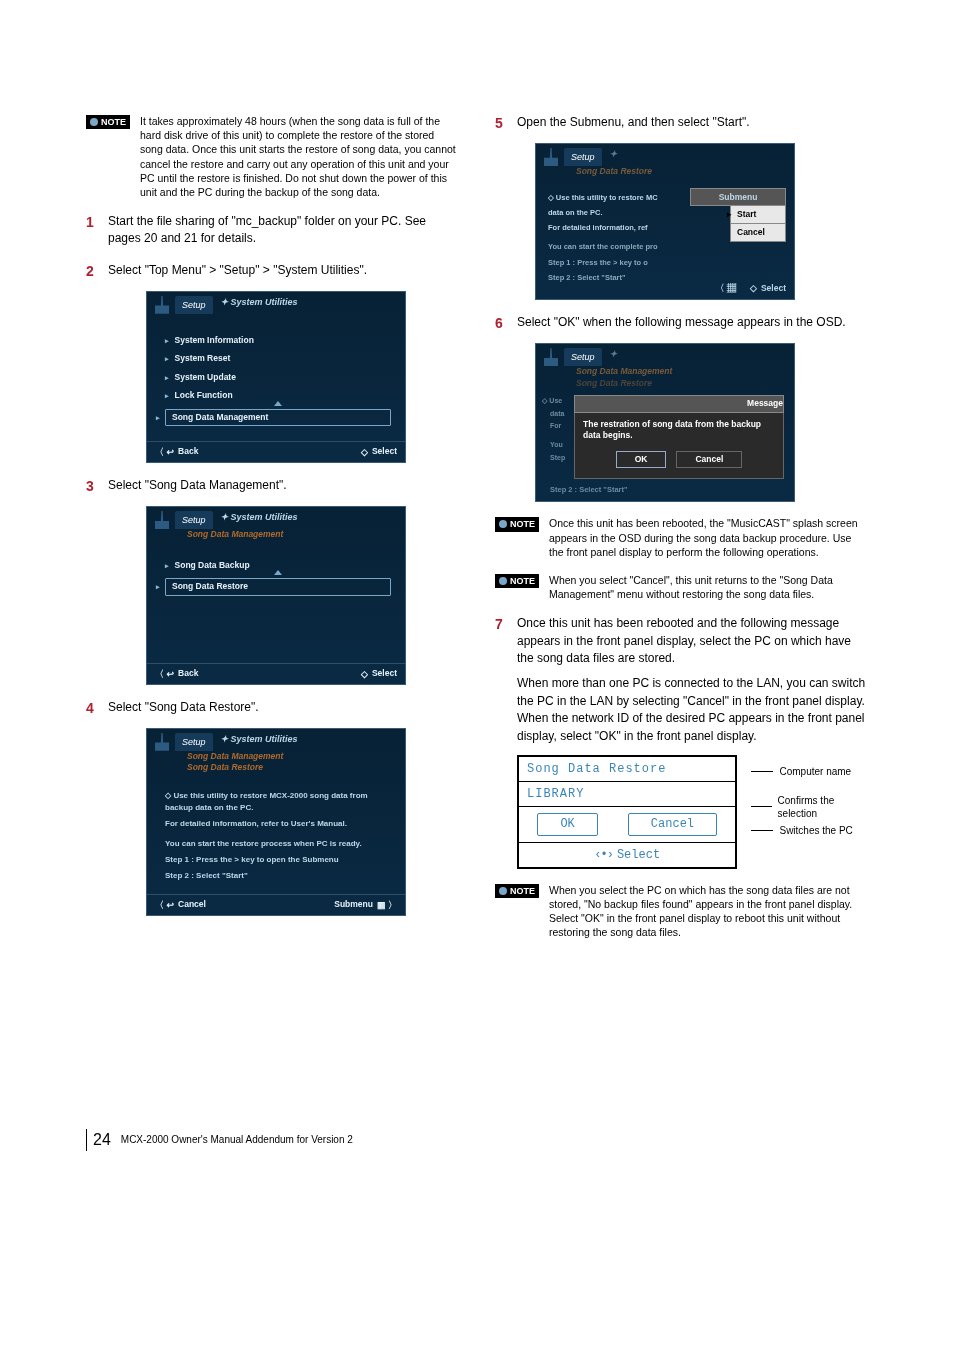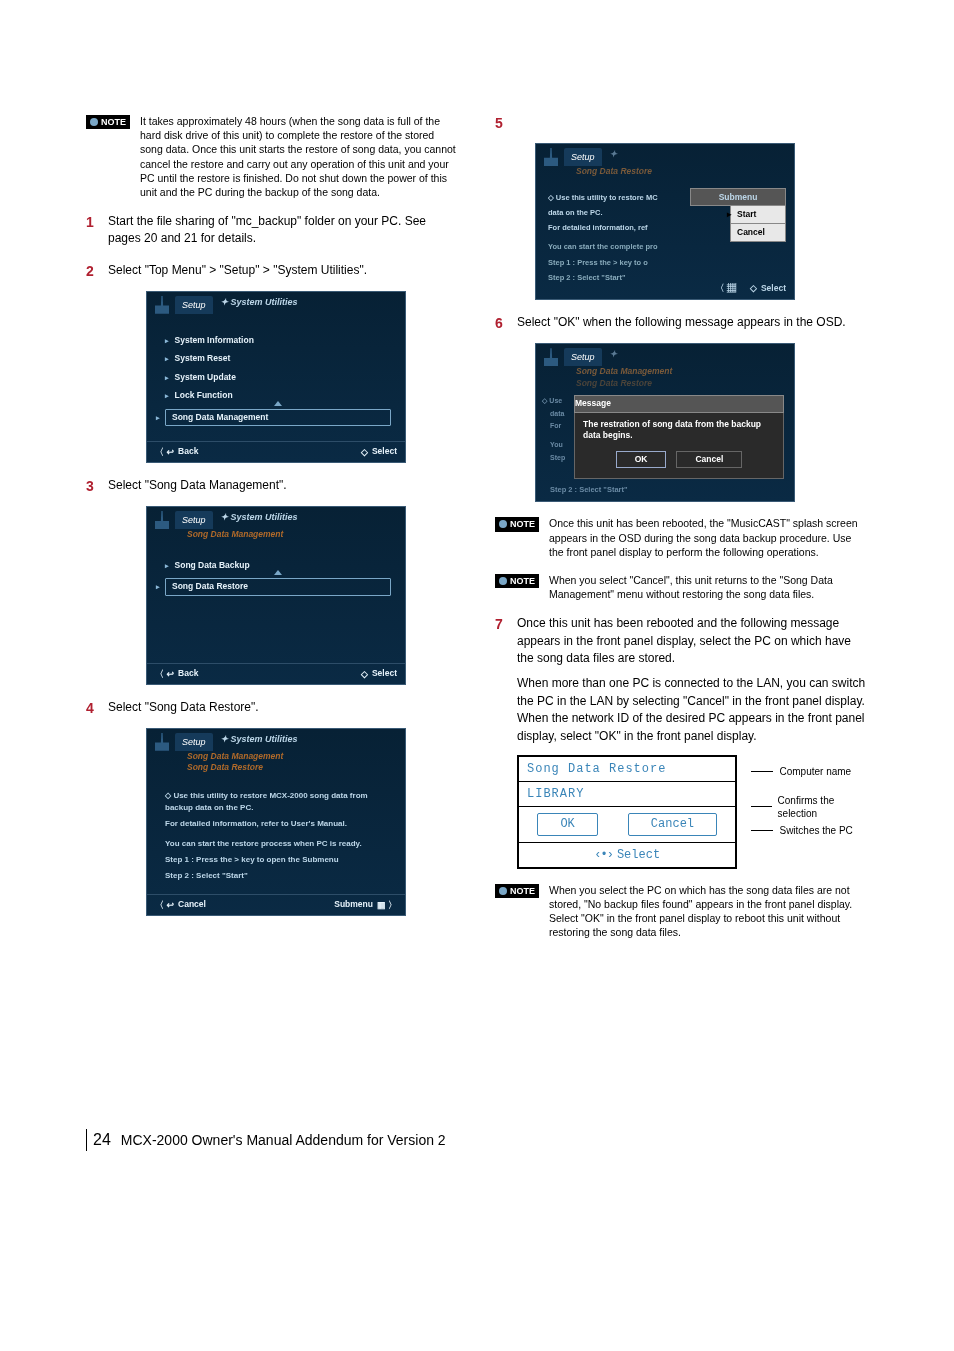--- a/index.html
+++ b/index.html
@@ -84,21 +84,21 @@
   .osd .submenu-row { display:flex; }
   .osd .submenu-col { flex:1; }
   .osd .submenu-box { margin-left:4px; width: 96px; }
   .osd .submenu-header { background:#555; border:1px solid #888; text-align:center; font-weight:bold; padding:2px 0; font-size:8.5px;}
   .osd .submenu-item { background:#e8e8e8; color:#000; padding:2px 6px; font-weight:bold; font-size:8.5px; border:1px solid #888; border-top:none; position:relative;margin-left:40px;}
   .osd .submenu-item.sel::before { content:"\25B8"; position:absolute; left:-4px; }
   .osd .submenu-footer-box { margin-top:40px; display:flex; align-items:center; justify-content:flex-end; gap:14px; font-size:8.5px; font-weight:bold; }
   .osd .submenu-footer-box .l { display:flex; align-items:center; gap:4px;}
   .osd .submenu-footer-box .r { display:flex; align-items:center; gap:4px;}
 
-  .osd .msg-header { background:#555; border:1px solid #888; text-align:left; font-weight:bold; padding:2px 0; font-size:8.5px; margin: 0 4px;}
+  .osd .msg-header { background:#555; border:1px solid #888; text-align:right; font-weight:bold; padding:2px 0; font-size:8.5px; margin: 0 4px;}
   .osd .msg-box { background:#2a2a2a; border:1px solid #666; border-top:none; margin:0 4px; padding:6px 8px 10px 8px;}
   .osd .msg-text { font-size:8.5px; font-weight:bold; color:#fff; line-height:1.3;}
   .osd .msg-btns { display:flex; gap:10px; margin-top:10px; justify-content:center;}
   .osd .msg-btn { border:1px solid #9ac; font-size:8.5px; font-weight:bold; padding:2px 18px;}
   .osd .msg-btn.cancel { border-color:#666;}
 
   
   .fp-wrap { display:flex; align-items:flex-start; gap:14px; margin: 10px 0 10px 22px;}
   .fp { width: 240px; border:1px solid #000;}
   .fp .lcd-row { border:1px solid #000; border-top:none; padding:4px 8px; font-family:"Courier New",monospace; color:#3a85b8; font-size:12px; text-align:left; }
@@ -107,21 +107,21 @@
   .fp .btn-row { display:flex; justify-content:center; gap:30px; padding:6px 0; border:1px solid #000; border-top:none;}
   .fp .fp-btn { border:1px solid #3a85b8; color:#3a85b8; font-family:"Courier New",monospace; font-size:12px; padding:2px 22px; border-radius:2px;}
   .fp .fp-footer { text-align:center; font-family:"Courier New",monospace; color:#3a85b8; font-size:12px; padding:4px 0; border:1px solid #000; border-top:none;}
   .fp .fp-footer::before { content:"\2039\2022\203A"; margin-right:4px; letter-spacing:-1px;}
   .fp-labels { font-size:10px; line-height:1.3; display:flex; flex-direction:column; justify-content:flex-start; margin-top:4px;}
   .fp-label { display:flex; align-items:center; gap:6px; margin-bottom:16px;}
   .fp-label::before { content:""; width:22px; height:1px; background:#000;}
 
   .page-footer { position:relative; margin-top:180px; display:flex; align-items:center; gap:10px; border-left:1px solid #000; padding-left:6px;}
   .page-num { font-size:16px;}
-  .page-title { font-size:14px;}
+  .page-title { font-size:10px;}
 </style>
 </head>
 <body>
 
 <div class="columns">
 
   <div class="col">
 
     <div class="note-row">
       <span class="note-badge">NOTE</span>
@@ -230,20 +230,21 @@
             <span class="sym"> ▦ 〉</span>
           </span>
       </div>
     </div>
   </div>
 
   <div class="col osd-col-right">
 
     <div class="step">
       <div class="step-num">5</div>
+      <div class="step-text">Open the Submenu, and then select "Start".</div>
     </div>
 
     <div class="osd">
       <div class="tab-row" style="flex-wrap:wrap;height:auto;padding-bottom:2px;">
         <div class="note-icon"></div>
         <div class="tab">Setup</div>
         <div class="tab-title" style="color:#5a7a94;">✦ </div>
         <div style="flex-basis:100%;height:0;"></div>
         <div class="tab-sub" style="color:#7a5a3a;">Song Data Restore</div>
       </div>

